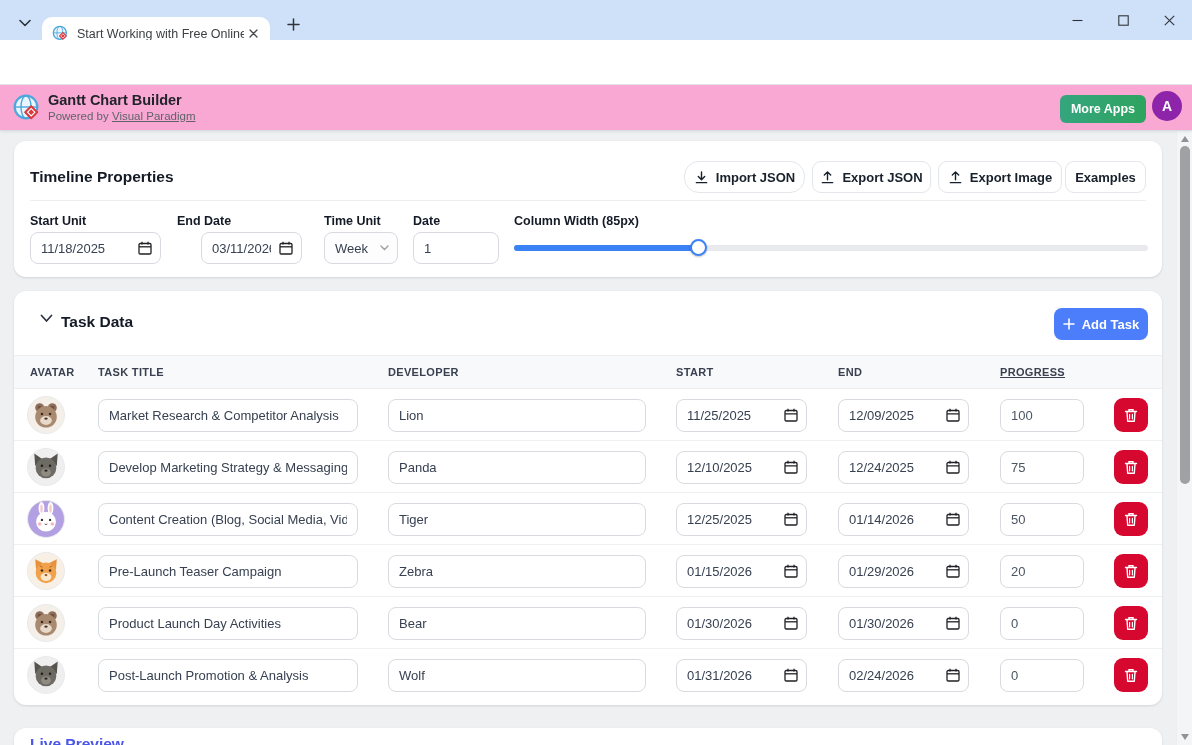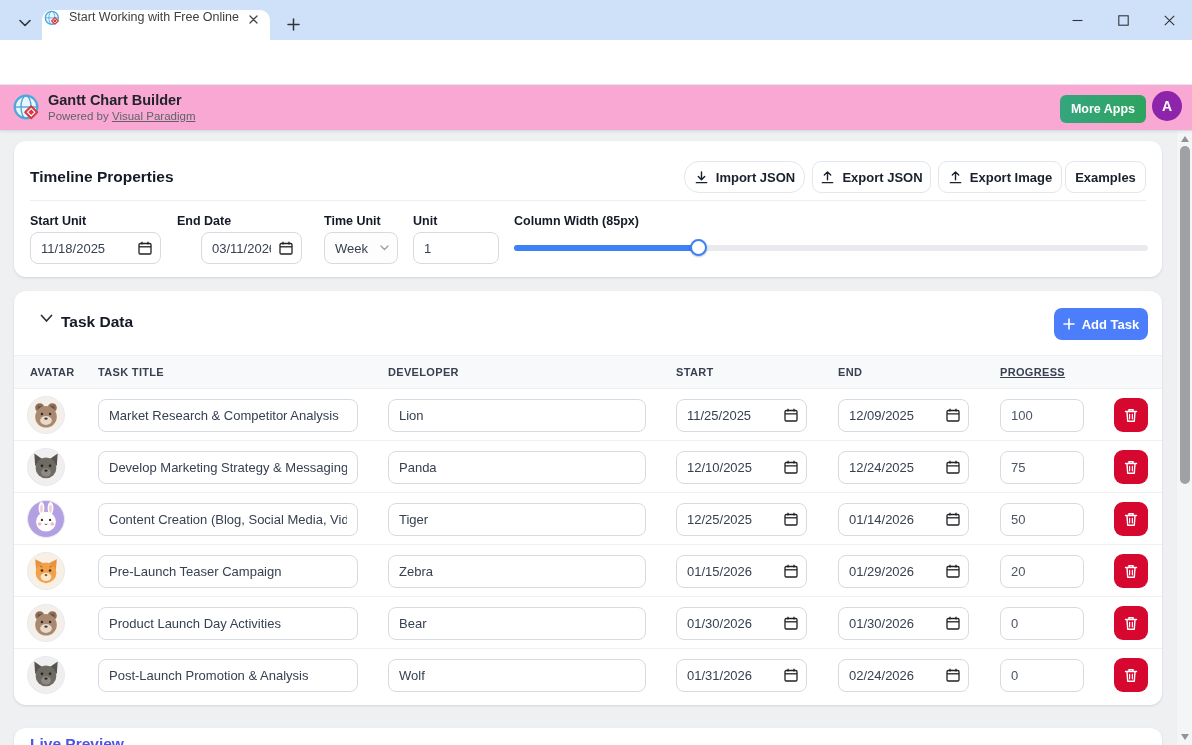--- a/index.html
+++ b/index.html
@@ -4,21 +4,21 @@
 <style>
   * { margin:0; padding:0; box-sizing:border-box; }
   html,body { width:1192px; height:745px; overflow:hidden; }
   body { font-family:"Liberation Sans","DejaVu Sans",sans-serif; position:relative; background:#eef0f2; }
   .abs { position:absolute; }
   svg { display:block; }
 
   
   .titlebar { left:0; top:0; width:1192px; height:40px; background:#cfe0f9; }
   .tabsearch-btn { left:10px; top:9px; width:30px; height:28px; border-radius:8px; display:flex; align-items:center; justify-content:center; cursor:pointer; }
-  .tab { left:42px; top:10px; width:228px; height:33px; background:#ffffff; border-radius:10px 10px 0 0; display:flex; align-items:flex-start; padding:0 8px 0 2px; }
+  .tab { left:42px; top:17px; width:228px; height:33px; background:#ffffff; border-radius:10px 10px 0 0; display:flex; align-items:center; padding:0 8px 0 10px; }
   .tab-title { font-size:12.5px; color:#3c4043; white-space:nowrap; overflow:hidden; flex:1; margin-left:8px; }
   .tab-close { width:18px; height:18px; border-radius:50%; display:flex; align-items:center; justify-content:center; cursor:pointer; }
   .newtab-btn { left:280px; top:11px; width:26px; height:26px; border-radius:50%; display:flex; align-items:center; justify-content:center; cursor:pointer; }
   .win-controls { right:0; top:0; height:40px; display:flex; align-items:center; }
   .win-btn { width:46px; height:40px; display:flex; align-items:center; justify-content:center; cursor:pointer; }
 
   .toolbar { left:0; top:40px; width:1192px; height:45px; background:#ffffff; border-bottom:1px solid #e4e7eb; }
   .nav-ico { top:49px; width:28px; height:28px; display:flex; align-items:center; justify-content:center; border-radius:50%; cursor:pointer; }
   .urlbar { left:122px; top:47px; width:854px; height:31px; background:#eef1f5; border-radius:16px; display:flex; align-items:center; padding:0 10px 0 14px; }
   .url-text { font-size:13.5px; color:#202124; flex:1; margin-left:10px; white-space:nowrap; overflow:hidden; }
@@ -245,21 +245,21 @@
   </button>
   <button class="abs tp-btn" style="left:1051px; width:81px;">
     <span>Examples</span>
   </button>
 
   <div class="abs tp-divider"></div>
 
   <div class="abs fld-label" style="left:16px;">Start Unit</div>
   <div class="abs fld-label" style="left:163px;">End Date</div>
   <div class="abs fld-label" style="left:310px;">Time Unit</div>
-  <div class="abs fld-label" style="left:399px;">Unit</div>
+  <div class="abs fld-label" style="left:399px;">Date</div>
   <div class="abs fld-label" style="left:500px;">Column Width (85px)</div>
 
   <div class="date-wrap tp-inp" style="left:16px; width:131px;">
     <input class="inp" value="11/18/2025" style="">
     <svg class="cal-ico" width="14" height="14" viewBox="0 0 14 14">
         <rect x="1" y="2.5" width="12" height="10.5" rx="1.2" fill="none" stroke="#202124" stroke-width="1.3"></rect>
         <line x1="4" y1="0.8" x2="4" y2="3.6" stroke="#202124" stroke-width="1.3"></line>
         <line x1="10" y1="0.8" x2="10" y2="3.6" stroke="#202124" stroke-width="1.3"></line>
         <line x1="1" y1="5.8" x2="13" y2="5.8" stroke="#202124" stroke-width="1.3"></line>
       </svg>

